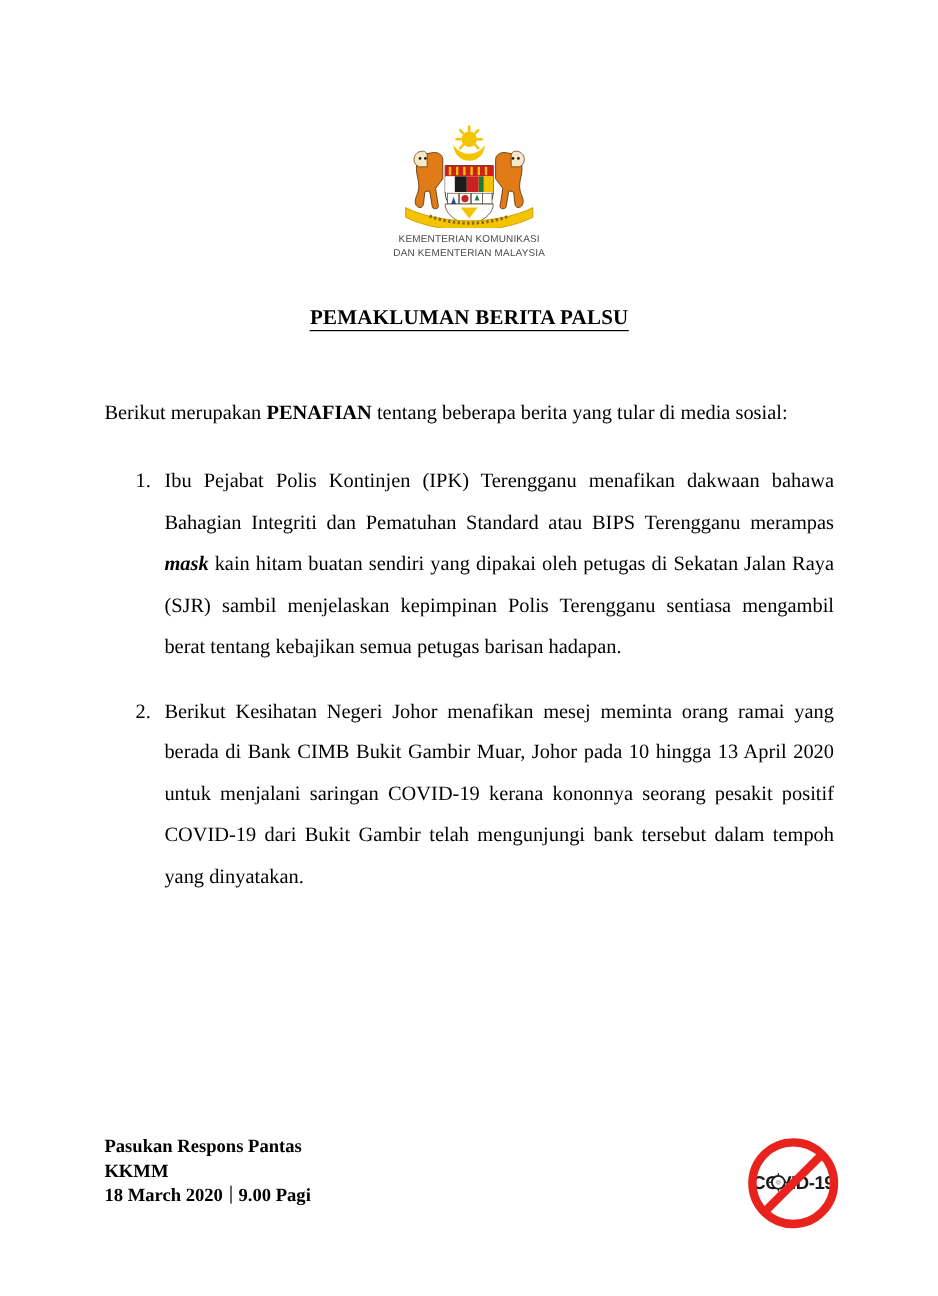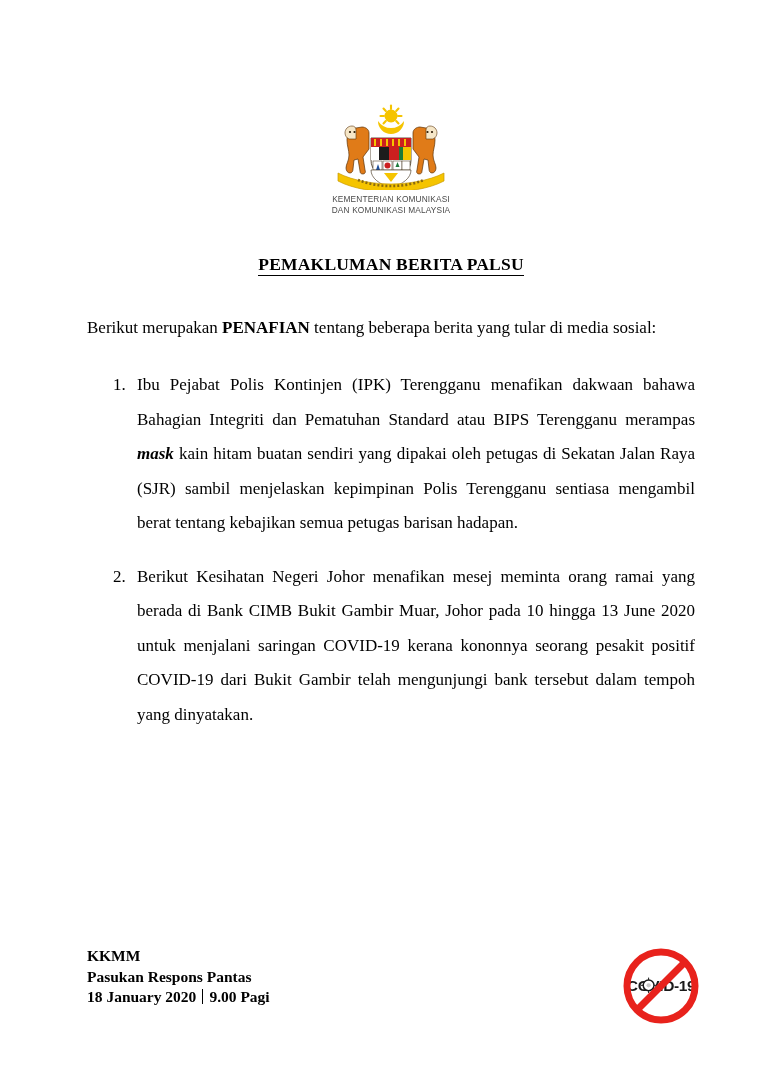--- a/index.html
+++ b/index.html
@@ -70,21 +70,21 @@
   }
 
   
   .body-area {
     margin: 0 auto;
     width: 608px;
     padding-left: 0;
   }
 
   .intro {
-    margin-top: 36px;
+    margin-top: 52px;
     font-size: 17px;
     line-height: 2.03;
     text-align: justify;
     text-justify: inter-word;
   }
   .intro b { font-weight: bold; }
 
   .list {
     margin-top: 23px;
     list-style: none;
@@ -217,50 +217,50 @@
           <path d="M68 69 l7 9 l7 -9 z" fill="#f5c400"></path>
         </g>
 
         <path d="M22 69 c15 8 38 11 53 11 c15 0 38 -3 53 -11 l0 8 c-15 8 -38 11 -53 11
                  c-15 0 -38 -3 -53 -11 z" fill="#f5c400" stroke="#c99a00" stroke-width="0.7"></path>
         <path d="M42 76 c10 4 22 6 33 6 c11 0 23 -2 33 -6" fill="none" stroke="#8a6a10" stroke-width="2.6" stroke-dasharray="2 2"></path>
       </svg>
 
       <div class="ministry-lines">
         <div>KEMENTERIAN KOMUNIKASI</div>
-        <div>DAN KOMUNIKASI MALAYSIA</div>
+        <div>DAN KEMENTERIAN MALAYSIA</div>
       </div>
     </div>
 
     <h1 class="doc-title">
       <span>PEMAKLUMAN BERITA PALSU</span>
     </h1>
   </div>
 
   <div class="body-area">
 
     <p class="intro"><span>Berikut merupakan </span><b>PENAFIAN</b><span> tentang beberapa berita yang tular di media sosial:</span></p>
 
     <ol class="list">
 
       <li class="list-item">
         <span class="marker">1.</span><span>Ibu Pejabat Polis Kontinjen (IPK) Terengganu </span><b>menafikan</b><span> dakwaan bahawa Bahagian Integriti dan Pematuhan Standard atau BIPS Terengganu merampas </span><i>mask</i><span> kain hitam buatan sendiri yang dipakai oleh petugas di Sekatan Jalan Raya (SJR) sambil </span><b>menjelaskan</b><span> kepimpinan Polis Terengganu sentiasa mengambil berat tentang kebajikan semua petugas barisan hadapan.</span>
       </li>
 
       <li class="list-item">
-        <span class="marker">2.</span><span>Berikut Kesihatan Negeri Johor </span><b>menafikan</b><span> mesej meminta orang ramai yang berada di Bank CIMB  Bukit Gambir  Muar, Johor pada 10 hingga 13 June 2020 untuk menjalani saringan COVID-19 kerana kononnya seorang pesakit positif COVID-19 dari Bukit Gambir telah mengunjungi bank tersebut dalam tempoh yang dinyatakan.</span>
+        <span class="marker">2.</span><span>Berikut Kesihatan Negeri Johor </span><b>menafikan</b><span> mesej meminta orang ramai yang berada di Bank CIMB  Bukit Gambir  Muar, Johor pada 10 hingga 13 April 2020 untuk menjalani saringan COVID-19 kerana kononnya seorang pesakit positif COVID-19 dari Bukit Gambir telah mengunjungi bank tersebut dalam tempoh yang dinyatakan.</span>
       </li>
 
     </ol>
   </div>
 
   <div class="footer">
+    <div>Pasukan Respons Pantas</div>
     <div>KKMM</div>
-    <div>Pasukan Respons Pantas</div>
-    <div><span>18 January 2020</span><span class="sep"></span><span>9.00 Pagi</span></div>
+    <div><span>18 March 2020</span><span class="sep"></span><span>9.00 Pagi</span></div>
   </div>
 
   <svg class="covid-badge" viewBox="0 0 96 96">
     <text x="48" y="53" text-anchor="middle" font-family="'Liberation Sans','DejaVu Sans',sans-serif" font-size="15.5" font-weight="bold" letter-spacing="-0.4" fill="#1a1a1a">COVID-19</text>
 
     <g>
       <circle cx="35.6" cy="47.3" r="5.4" fill="#ffffff" stroke="#1a1a1a" stroke-width="1.5"></circle>
       <circle cx="35.6" cy="47.3" r="2.1" fill="#c9c9c9"></circle>
       <g stroke="#1a1a1a" stroke-width="1">
         <line x1="35.6" y1="41.9" x2="35.6" y2="39.6"></line>

